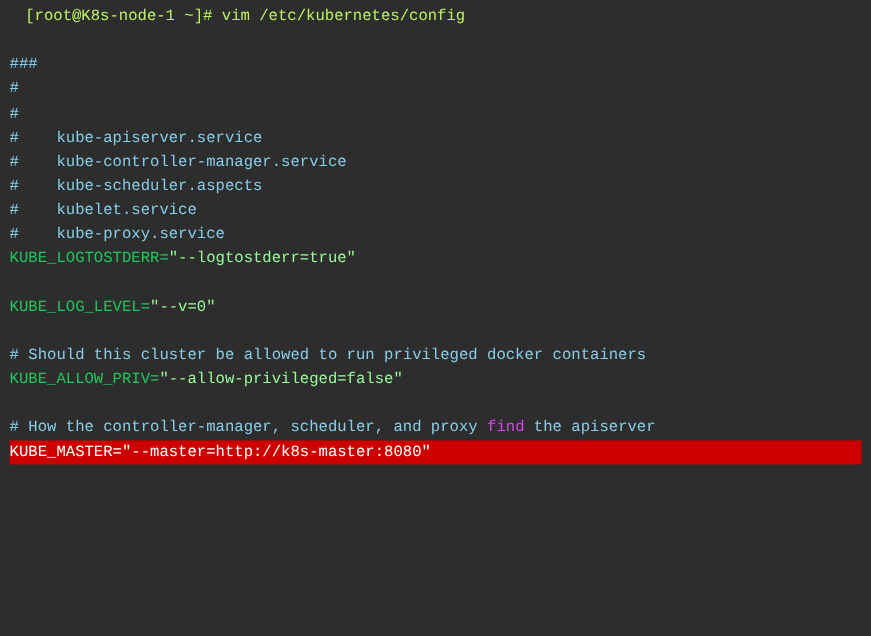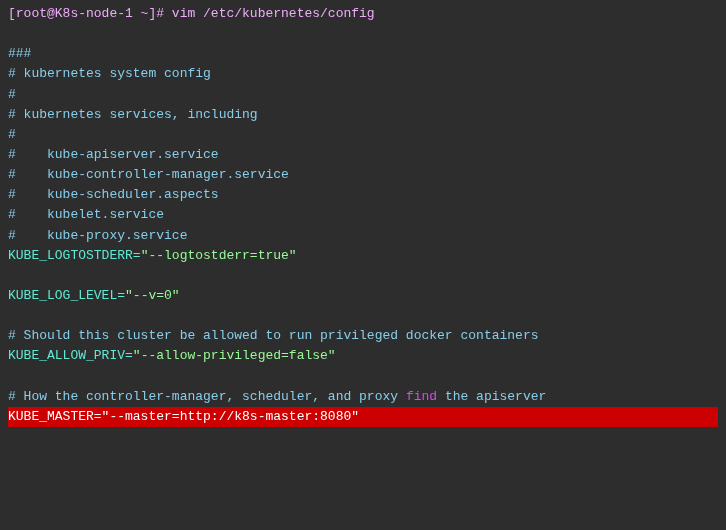--- a/index.html
+++ b/index.html
@@ -25,29 +25,30 @@
       padding: 4px 8px;
     }
 
     .line {
       line-height: 1.55;
       white-space: pre;
       display: block;
     }
 
     .prompt {
-      color: #f0abfc;
+      color: #bef264;
+      margin-left: 13px;
     }
 
     .comment {
       color: #87ceeb;
     }
 
     .key {
-      color: #5eead4;
+      color: #22c55e;
     }
 
     .value {
       color: #98fb98;
     }
 
     .highlighted-line {
       background-color: #cc0000;
       color: #ffffff;
       display: block;
@@ -60,23 +61,21 @@
     }
   </style>
 </head>
 <body>
 
 <div class="terminal">
   <span class="line prompt">[root@K8s-node-1 ~]# vim /etc/kubernetes/config</span>
 
   <span class="line"> </span>
   <span class="line comment">###</span>
-  <span class="line comment"># kubernetes system config</span>
   <span class="line comment">#</span>
-  <span class="line comment"># kubernetes services, including</span>
   <span class="line comment">#</span>
   <span class="line comment">#    kube-apiserver.service</span>
   <span class="line comment">#    kube-controller-manager.service</span>
   <span class="line comment">#    kube-scheduler.aspects</span>
   <span class="line comment">#    kubelet.service</span>
   <span class="line comment">#    kube-proxy.service</span>
   <span class="line"><span class="key">KUBE_LOGTOSTDERR=</span><span class="value">"--logtostderr=true"</span></span>
   <span class="line"> </span>
   <span class="line"><span class="key">KUBE_LOG_LEVEL=</span><span class="value">"--v=0"</span></span>
   <span class="line"> </span>

